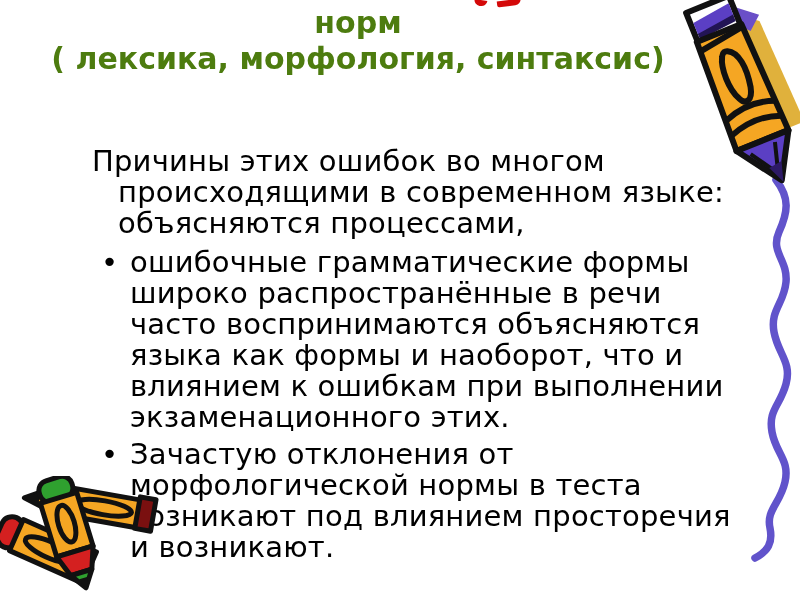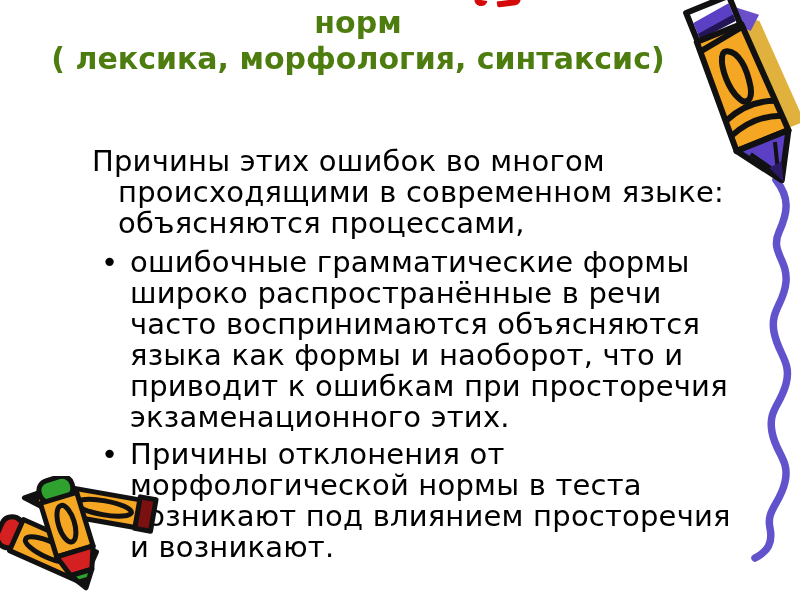--- a/index.html
+++ b/index.html
@@ -63,29 +63,29 @@
       <div class="line">объясняются процессами,</div>
     </div>
 
     <div class="bullet">
       <div class="marker">•</div>
       <div class="content">
         <div class="line">ошибочные грамматические формы</div>
         <div class="line">широко распространённые в речи</div>
         <div class="line">часто воспринимаются объясняются</div>
         <div class="line">языка как формы и наоборот, что и</div>
-        <div class="line">приводит к ошибкам при просторечия</div>
+        <div class="line">влиянием к ошибкам при выполнении</div>
         <div class="line">экзаменационного этих.</div>
       </div>
     </div>
 
     <div class="bullet">
       <div class="marker">•</div>
       <div class="content">
-        <div class="line">Причины отклонения от</div>
+        <div class="line">Зачастую отклонения от</div>
         <div class="line">морфологической нормы в теста</div>
         <div class="line">возникают под влиянием просторечия</div>
         <div class="line">и возникают.</div>
       </div>
     </div>
   </div>
 
   <svg class="svg-abs squiggle-svg" width="800" height="600" viewBox="0 0 800 600">
     <path d="M 776 180
              C 790 198, 788 212, 779 232

